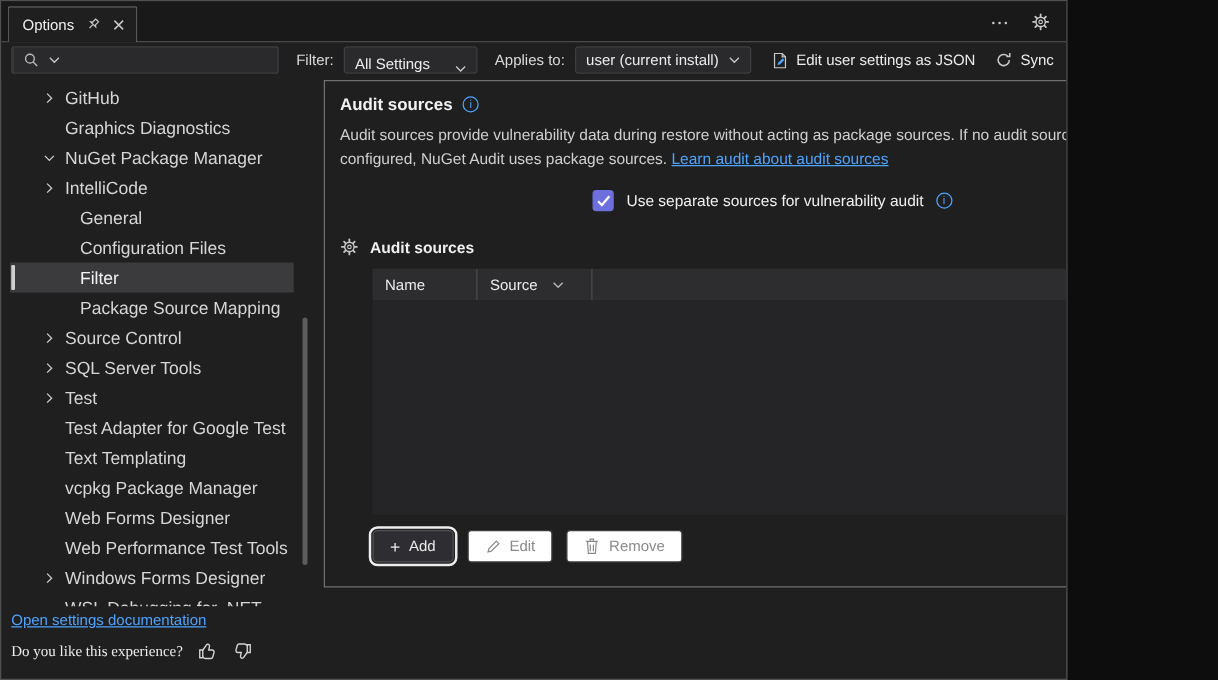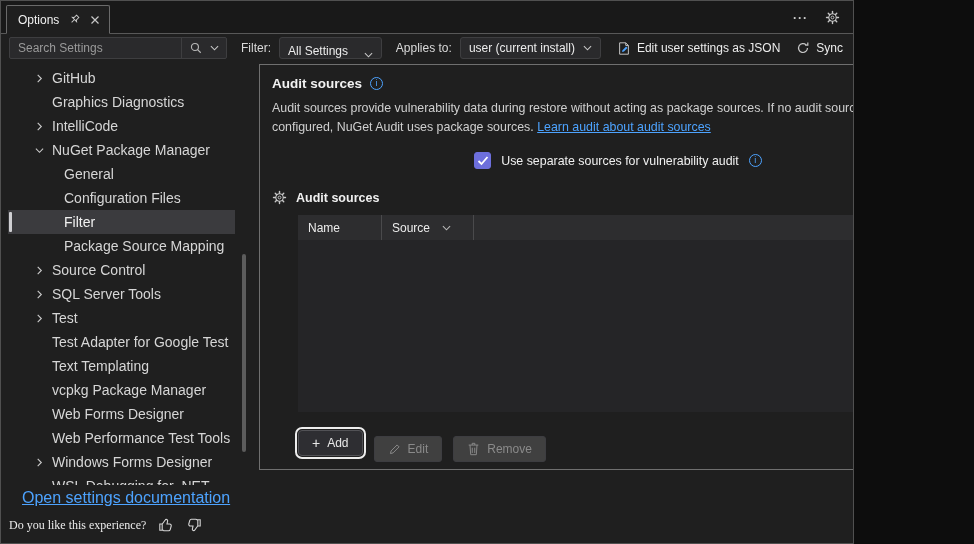--- a/index.html
+++ b/index.html
@@ -147,25 +147,25 @@
 
   .btn-row { margin: 12px 0 0 26px; display: flex; align-items: center; gap: 11px; }
   .btn {
     height: 26px; display: inline-flex; align-items: center; gap: 7px;
     padding: 0 13px;
     background: #2e2e32; border: 1px solid #525256; border-radius: 3px;
     color: #e8e8e8; font: 12px "Liberation Sans", sans-serif; cursor: pointer;
   }
   .btn .plus { font-size: 14px; line-height: 1; margin-top: -1px; }
   .btn.focused { outline: 2px solid #ededed; outline-offset: 1px; border-radius: 4px; }
-  .btn.disabled { color: #8a8a8a; background: #404040; border-color: #3d3d41; cursor: default; margin-top: 12px; }
+  .btn.disabled { color: #8a8a8a; background: #ffffff; border-color: #3d3d41; cursor: default; }
 
   
   .footer { flex: 0 0 58px; padding: 4px 8px 0; display: flex; flex-direction: column; }
-  .doc-link { font-size: 16px; width: max-content; margin-left: 13px; }
+  .doc-link { font-size: 12px; width: max-content; }
   .feedback { display: flex; align-items: center; gap: 12px; margin-top: 10px; color: #ececec; font-family: Liberation Serif, serif; }
   .feedback .thumb { display: inline-flex; cursor: pointer; }
   .thumb-down svg { transform: rotate(180deg); }
 </style>
 </head>
 <body>
 
 <div class="window">
 
   <div class="titlebar">
@@ -200,21 +200,20 @@
             <line x1="8" y1="3.4" x2="8" y2="1.6"></line>
               <line x1="11.25" y1="4.75" x2="12.53" y2="3.47"></line>
           </g>
         </svg>
       </span>
     </div>
   </div>
 
   <div class="toolbar">
     <div class="searchbox">
-      <input placeholder="Search Settings" style="">
       <span class="sb-icons">
         <span class="icon-btn">
           <svg width="14" height="14" viewBox="0 0 16 16">
               <circle cx="6.8" cy="6.8" r="4" fill="none" stroke="#b8b8b8" stroke-width="1.3"></circle>
               <line x1="9.8" y1="9.8" x2="13.4" y2="13.4" stroke="#b8b8b8" stroke-width="1.3"></line>
             </svg>
         </span>
         <span class="icon-btn">
           <svg width="9" height="6" viewBox="0 0 10 6">
               <path d="M1 1l4 4 4-4" fill="none" stroke="#c8c8c8" stroke-width="1.2"></path>
@@ -272,32 +271,32 @@
           </span>
           <span class="tree-label">GitHub</span>
         </div>
         <div class="tree-row">
           <span class="tree-chevron"></span>
           <span class="tree-label">Graphics Diagnostics</span>
         </div>
         <div class="tree-row">
           <span class="tree-chevron">
             <svg width="9" height="9" viewBox="0 0 10 10">
+              <path d="M1 3l4 4 4-4" fill="none" stroke="#cccccc" stroke-width="1.2"></path>
+            </svg>
+          </span>
+          <span class="tree-label">NuGet Package Manager</span>
+        </div>
+        <div class="tree-row">
+          <span class="tree-chevron">
+            <svg width="9" height="9" viewBox="0 0 10 10">
               <path d="M3 1l4 4-4 4" fill="none" stroke="#cccccc" stroke-width="1.2"></path>
             </svg>
           </span>
           <span class="tree-label">IntelliCode</span>
-        </div>
-        <div class="tree-row">
-          <span class="tree-chevron">
-            <svg width="9" height="9" viewBox="0 0 10 10">
-              <path d="M1 3l4 4 4-4" fill="none" stroke="#cccccc" stroke-width="1.2"></path>
-            </svg>
-          </span>
-          <span class="tree-label">NuGet Package Manager</span>
         </div>
         <div class="tree-row child">
           <span class="tree-chevron"></span>
           <span class="tree-label">General</span>
         </div>
         <div class="tree-row child">
           <span class="tree-chevron"></span>
           <span class="tree-label">Configuration Files</span>
         </div>
         <div class="tree-row child selected">

